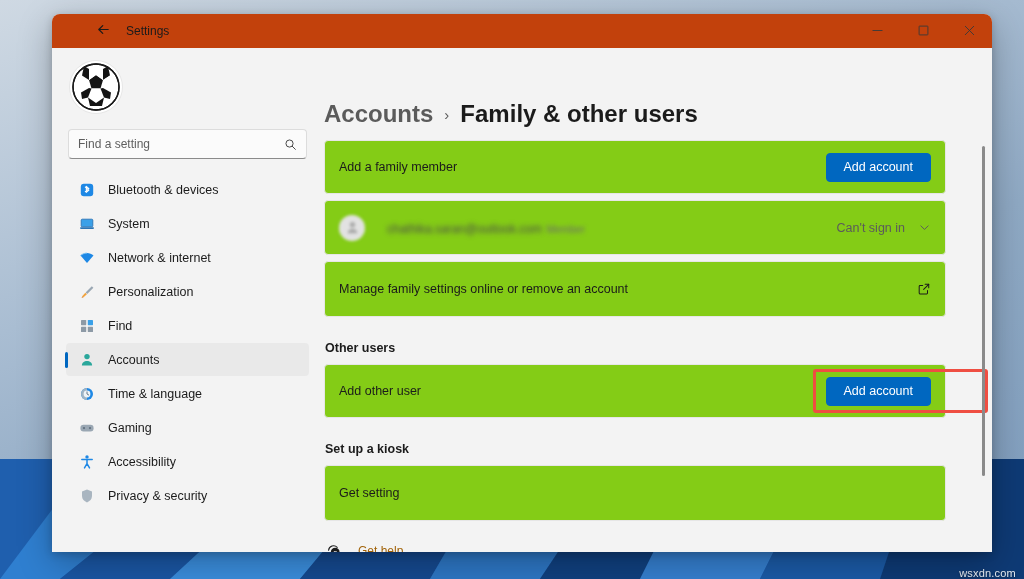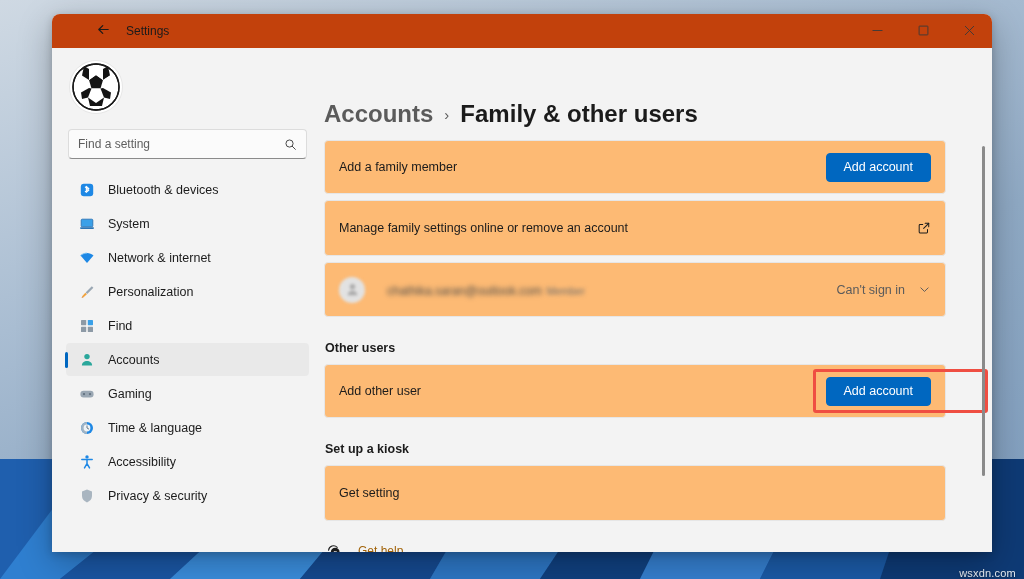--- a/index.html
+++ b/index.html
@@ -209,21 +209,21 @@
   .crumb-sep { color: #5b5b5b; font-size: 15px; font-weight: 400; position: relative; top: -2px; }
   .crumb-current { color: #1b1b1b; font-weight: 600; }
 
   .scrollzone {
     position: absolute;
     left: 4px; right: 0;
     top: 92px; bottom: 0;
   }
 
   .card {
-    background: #fdba74;
+    background: #84cc16;
     border: 1px solid #e6e6e6;
     border-radius: 4px;
     margin-bottom: 6px;
     display: flex;
     align-items: center;
     padding: 0 14px 0 14px;
   }
   .card-row {
     display: flex;
     align-items: center;
@@ -491,38 +491,38 @@
                 <circle cx="8" cy="4.6" r="2.7" fill="#2aa79b"></circle>
                 <path d="M2.9 13.6c0-2.8 2.3-4.5 5.1-4.5s5.1 1.7 5.1 4.5z" fill="#2aa79b"></path>
               </svg>
             </span>
             <span>Accounts</span>
           </div>
 
           <div class="navitem">
             <span class="navicon">
               <svg viewBox="0 0 16 16" xmlns="http://www.w3.org/2000/svg">
-                <rect x="1.4" y="4.8" width="13.2" height="6.6" rx="3.2" fill="#9aa7b3"></rect>
-                <circle cx="5" cy="8.1" r="1.1" fill="#5f6f7d"></circle>
-                <circle cx="11" cy="8.1" r="1.1" fill="#5f6f7d"></circle>
-              </svg>
-            </span>
-            <span>Gaming</span>
-          </div>
-
-          <div class="navitem">
-            <span class="navicon">
-              <svg viewBox="0 0 16 16" xmlns="http://www.w3.org/2000/svg">
                 <circle cx="8" cy="8" r="6" fill="#1e88e5"></circle>
                 <path d="M8 2a6 6 0 0 0 0 12z" fill="#9fb3c4"></path>
                 <circle cx="8" cy="8" r="3.4" fill="#eef3f7"></circle>
                 <path d="M8 5.9V8l1.7 1" stroke="#5a6b7a" stroke-width=".9" fill="none" stroke-linecap="round"></path>
               </svg>
             </span>
             <span>Time &amp; language</span>
+          </div>
+
+          <div class="navitem">
+            <span class="navicon">
+              <svg viewBox="0 0 16 16" xmlns="http://www.w3.org/2000/svg">
+                <rect x="1.4" y="4.8" width="13.2" height="6.6" rx="3.2" fill="#9aa7b3"></rect>
+                <circle cx="5" cy="8.1" r="1.1" fill="#5f6f7d"></circle>
+                <circle cx="11" cy="8.1" r="1.1" fill="#5f6f7d"></circle>
+              </svg>
+            </span>
+            <span>Gaming</span>
           </div>
 
           <div class="navitem">
             <span class="navicon">
               <svg viewBox="0 0 16 16" xmlns="http://www.w3.org/2000/svg">
                 <circle cx="8" cy="2.9" r="1.7" fill="#1e88e5"></circle>
                 <path d="M2.8 5.6h10.4" stroke="#1e88e5" stroke-width="1.5" stroke-linecap="round"></path>
                 <path d="M8 5.6v4m0 0l-2.5 4.3M8 9.6l2.5 4.3" stroke="#1e88e5" stroke-width="1.5" fill="none" stroke-linecap="round"></path>
               </svg>
             </span>
@@ -550,34 +550,20 @@
           <span class="crumb-current">Family &amp; other users</span>
         </div>
 
         <div class="scrollzone">
 
           <div class="card card-tall" style="margin-right:46px;">
             <div class="card-row">
               <span class="card-label">Add a family member</span>
               <span class="spacer"></span>
               <button class="btn-primary">Add account</button>
-            </div>
-          </div>
-
-          <div class="card link-card" style="margin-right:46px; margin-top:6px;">
-            <div class="card-row">
-              <span class="card-label">Manage family settings online or remove an account</span>
-              <span class="spacer"></span>
-              <span class="ext-icon">
-                <svg viewBox="0 0 16 16" fill="none" stroke="currentColor" stroke-width="1.15" xmlns="http://www.w3.org/2000/svg">
-                  <path d="M9.3 2.6h4.1v4.1" stroke-linecap="round" stroke-linejoin="round"></path>
-                  <path d="M13.4 2.6L7.6 8.4" stroke-linecap="round"></path>
-                  <path d="M12 9.6v3.1a.9.9 0 0 1-.9.9H3.4a.9.9 0 0 1-.9-.9V5a.9.9 0 0 1 .9-.9h3.1" stroke-linecap="round" stroke-linejoin="round"></path>
-                </svg>
-              </span>
             </div>
           </div>
 
           <div class="card user-card" style="margin-right:46px;">
             <div class="card-row">
               <span class="user-avatar">
                 <svg viewBox="0 0 16 16" xmlns="http://www.w3.org/2000/svg">
                   <circle cx="8" cy="5" r="2.8" fill="#a9a9a9"></circle>
                   <path d="M2.9 14c0-2.9 2.3-4.6 5.1-4.6s5.1 1.7 5.1 4.6z" fill="#a9a9a9"></path>
                 </svg>
@@ -591,20 +577,34 @@
                 <span>Can't sign in</span>
                 <span class="chev">
                   <svg viewBox="0 0 16 16" fill="none" stroke="#5b5b5b" stroke-width="1.2" xmlns="http://www.w3.org/2000/svg">
                     <path d="M3.5 6l4.5 4.4L12.5 6" stroke-linecap="round" stroke-linejoin="round"></path>
                   </svg>
                 </span>
               </span>
             </div>
           </div>
 
+          <div class="card link-card" style="margin-right:46px; margin-top:6px;">
+            <div class="card-row">
+              <span class="card-label">Manage family settings online or remove an account</span>
+              <span class="spacer"></span>
+              <span class="ext-icon">
+                <svg viewBox="0 0 16 16" fill="none" stroke="currentColor" stroke-width="1.15" xmlns="http://www.w3.org/2000/svg">
+                  <path d="M9.3 2.6h4.1v4.1" stroke-linecap="round" stroke-linejoin="round"></path>
+                  <path d="M13.4 2.6L7.6 8.4" stroke-linecap="round"></path>
+                  <path d="M12 9.6v3.1a.9.9 0 0 1-.9.9H3.4a.9.9 0 0 1-.9-.9V5a.9.9 0 0 1 .9-.9h3.1" stroke-linecap="round" stroke-linejoin="round"></path>
+                </svg>
+              </span>
+            </div>
+          </div>
+
           <div class="section-title">Other users</div>
 
           <div class="highlight-wrap">
             <div class="card card-tall" style="margin-right:46px; height:54px;">
               <div class="card-row">
                 <span class="card-label">Add other user</span>
                 <span class="spacer"></span>
                 <button class="btn-primary">Add account</button>
               </div>
             </div>

